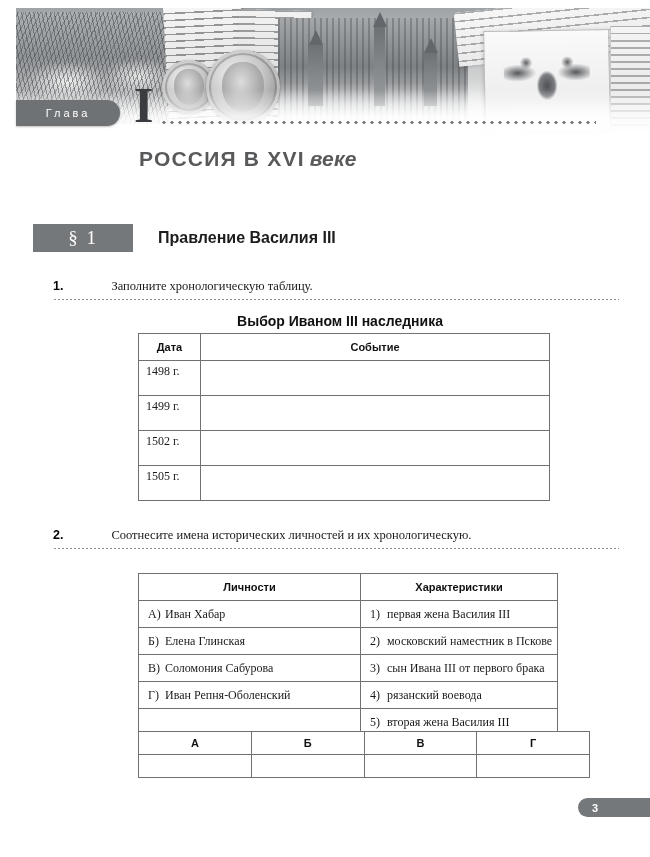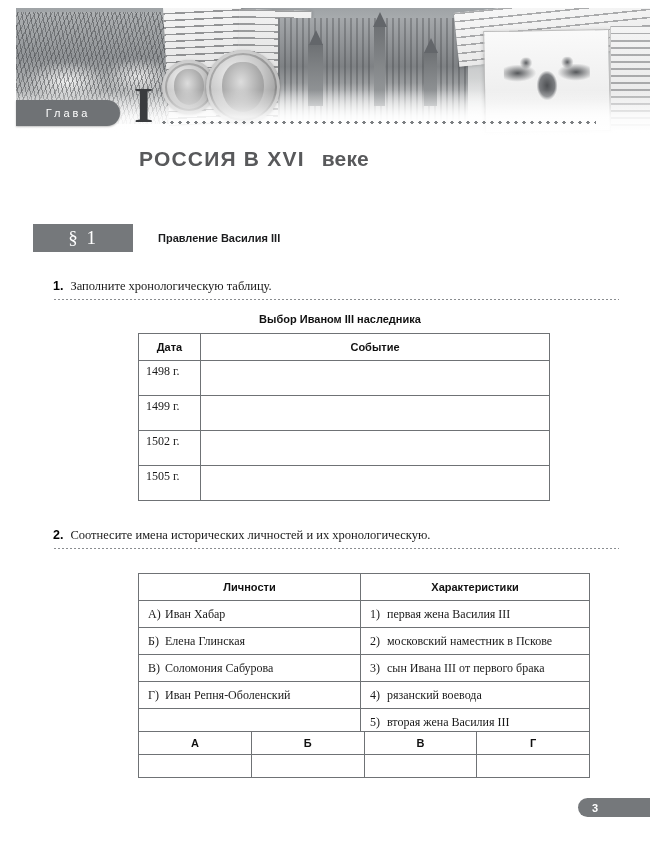--- a/index.html
+++ b/index.html
@@ -225,21 +225,21 @@
     font-family: "Liberation Serif", "DejaVu Serif", serif;
     font-size: 19px;
     display: flex;
     align-items: center;
     justify-content: center;
     letter-spacing: 2px;
   }
   .section-title {
     margin-left: 25px;
     font-family: "Liberation Sans", "DejaVu Sans", sans-serif;
-    font-size: 11px;
+    font-size: 16px;
     font-weight: 700;
     color: #1c1d1f;
   }
 
   
   .task {
     position: absolute;
     left: 53px;
     width: 566px;
   }
@@ -252,36 +252,37 @@
     font-family: "Liberation Sans", "DejaVu Sans", sans-serif;
     font-weight: 700;
     font-size: 12.5px;
     color: #000;
     margin-right: 7px;
   }
   .task-text {
     font-family: "Liberation Serif", "DejaVu Serif", serif;
     font-size: 12.5px;
     color: #1a1a1a;
+    margin-left: 41px;
   }
   .dotted-rule {
     margin-top: 4px;
     height: 3px;
     background-image: radial-gradient(circle, #8a8d90 0.9px, rgba(255,255,255,0) 1.1px);
     background-size: 4px 3px;
     background-repeat: repeat-x;
   }
 
   
   .tbl-caption {
     position: absolute;
     left: 0; right: 0;
     text-align: center;
     font-family: "Liberation Sans", "DejaVu Sans", sans-serif;
-    font-size: 11px;
+    font-size: 14px;
     font-weight: 700;
     color: #111;
     padding-left: 30px;
   }
   table.doc-table {
     position: absolute;
     border-collapse: collapse;
     table-layout: fixed;
     background: #fff;
   }
@@ -314,21 +315,21 @@
     display: inline-block;
     min-width: 17px;
   }
 
   
   #table-chronology { left: 138px; top: 333px; width: 412px; }
   #table-chronology .c-date  { width: 62px; }
   #table-chronology td.row-date { height: 34px; }
 
   
-  #table-matching { left: 138px; top: 573px; width: 452px; }
+  #table-matching { left: 138px; top: 573px; width: 420px; }
   #table-matching .c-person { width: 222px; }
 
   
   #table-answers { left: 138px; top: 731px; width: 452px; }
   #table-answers th { height: 22px; }
   #table-answers td { height: 22px; }
 
   
   .page-badge {
     position: absolute;
@@ -376,21 +377,21 @@
   </div>
 </div>
 
 <div class="chapter-pill">
   <span>Глава</span>
 </div>
 <div class="chapter-num">I</div>
 <div class="banner-dots"></div>
 
 <div class="page-title">
-  <span>РОССИЯ В XVI</span><span class="lower" style="margin-left:17px;">веке</span>
+  <span>РОССИЯ В XVI</span><span class="lower" style="margin-left:5px;font-style:italic;">веке</span>
 </div>
 
 <div class="section-row">
   <div class="section-badge">§ 1</div>
   <div class="section-title">Правление Василия III</div>
 </div>
 
 <div class="task" style="top:279px;">
   <div class="task-line">
     <span class="task-num">1.</span>

